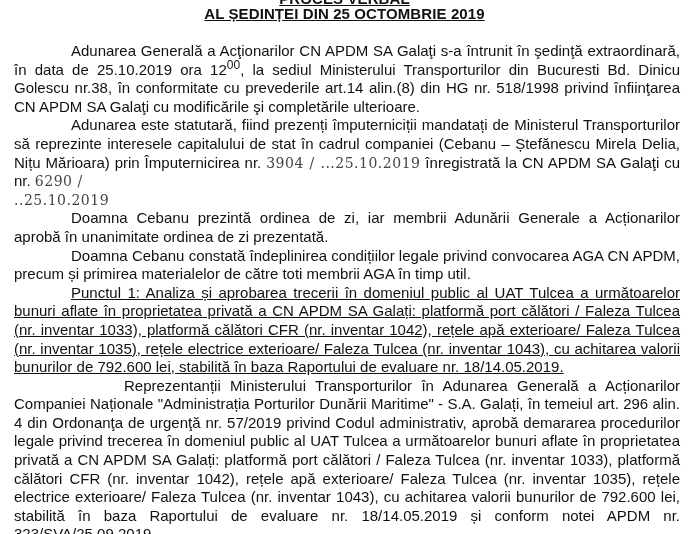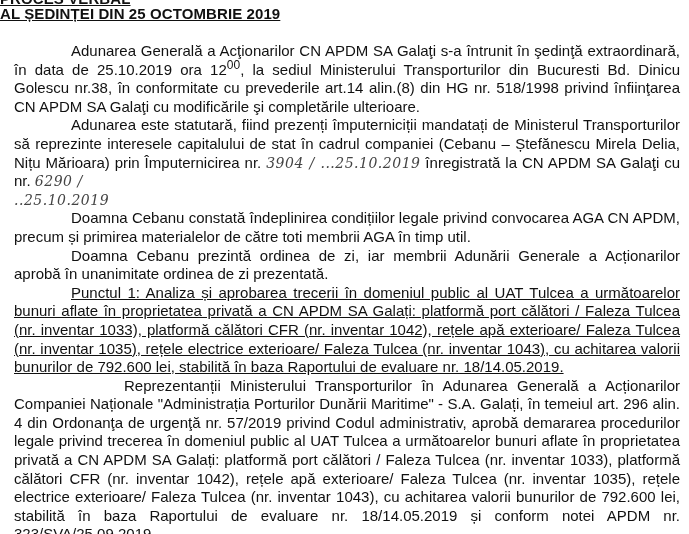--- a/index.html
+++ b/index.html
@@ -5,50 +5,50 @@
   html, body { margin: 0; padding: 0; }
   body {
     width: 689px; height: 534px; overflow: hidden;
     background: #ffffff; color: #111111;
     font-family: "Liberation Sans", "DejaVu Sans", sans-serif;
     font-size: 15px; line-height: 18.6px;
     position: relative;
   }
   .page { position: absolute; left: 0; top: 0; width: 689px; }
   .title {
-    font-weight: bold; font-size: 15px;
+    text-align: center; font-weight: bold; font-size: 15px;
     text-decoration: underline; letter-spacing: 0.1px;
     margin: 0;
   }
   .title.top { position: absolute; top: -10px; left: 0; width: 689px; }
   .title.second { position: absolute; top: 5px; left: 0; width: 689px; }
   .body-text {
     position: absolute; top: 42px; left: 14px; width: 666px;
     text-align: justify;
   }
   .body-text p { margin: 0; }
   .indent { text-indent: 57px; }
   .ul { text-decoration: underline; }
   .hand {
-    font-family: "DejaVu Serif", serif; font-style: italic;
+    font-family: "DejaVu Serif", serif; 
     color: #444; font-size: 14px; letter-spacing: 0.5px;
   }
   sup { font-size: 12px; line-height: 0; }
 </style>
 </head>
 <body>
 
 <div class="page">
   <h1 class="title top">PROCES VERBAL</h1>
   <h2 class="title second">AL ȘEDINȚEI DIN 25 OCTOMBRIE 2019</h2>
 
   <div class="body-text">
     <p class="indent"><span>Adunarea Generală a Acţionarilor CN APDM SA Galaţi s-a întrunit în şedinţă extraordinară,  în data de 25.10.2019 ora 12</span><sup>00</sup><span>, la sediul Ministerului Transporturilor din Bucuresti Bd. Dinicu Golescu nr.38, în conformitate cu prevederile art.14 alin.(8) din HG nr. 518/1998 privind înfiinţarea CN APDM SA Galaţi cu modificările şi completările ulterioare.</span></p>
 
     <p class="indent"><span>Adunarea este statutară, fiind prezenți împuterniciții mandatați de Ministerul Transporturilor să reprezinte interesele capitalului de stat în cadrul companiei (Cebanu – Ștefănescu Mirela Delia, Nițu Mărioara) prin Împuternicirea nr.</span> <span class="hand">3904 / ...25.10.2019</span><span> înregistrată la CN APDM SA Galaţi cu nr.</span> <span class="hand">6290 /</span><br><span class="hand">..25.10.2019</span></p>
 
+    <p class="indent">Doamna Cebanu prezintă ordinea de zi, iar membrii Adunării Generale a Acționarilor aprobă în unanimitate ordinea de zi prezentată.</p>
     <p class="indent">Doamna Cebanu constată îndeplinirea condițiilor legale privind convocarea AGA CN APDM, precum și primirea materialelor de către toti membrii AGA în timp util.</p>
-    <p class="indent">Doamna Cebanu prezintă ordinea de zi, iar membrii Adunării Generale a Acționarilor aprobă în unanimitate ordinea de zi prezentată.</p>
     <p class="indent ul">Punctul 1: Analiza și aprobarea trecerii în domeniul public al UAT Tulcea a următoarelor bunuri aflate în proprietatea privată a CN APDM SA Galați: platformă port călători / Faleza Tulcea (nr. inventar 1033), platformă călători CFR (nr. inventar 1042), rețele apă exterioare/ Faleza Tulcea (nr. inventar 1035), rețele electrice exterioare/ Faleza Tulcea (nr. inventar 1043),  cu achitarea valorii bunurilor de 792.600 lei, stabilită în baza Raportului de evaluare nr. 18/14.05.2019.</p>
     <p class="indent" style="text-indent:110px">Reprezentanții Ministerului Transporturilor în Adunarea Generală a Acționarilor Companiei Naționale "Administrația Porturilor Dunării Maritime" - S.A. Galați, în temeiul art. 296  alin. 4 din Ordonanţa de urgenţă nr. 57/2019 privind Codul administrativ, aprobă demararea procedurilor legale privind trecerea în domeniul public al UAT Tulcea a următoarelor bunuri aflate în proprietatea privată a CN APDM SA Galați: platformă port călători / Faleza Tulcea (nr. inventar 1033), platformă călători CFR (nr. inventar 1042), rețele apă exterioare/ Faleza Tulcea (nr. inventar 1035), rețele electrice exterioare/ Faleza Tulcea (nr. inventar 1043),  cu achitarea valorii bunurilor de 792.600 lei, stabilită în baza Raportului de evaluare nr. 18/14.05.2019 și conform notei APDM nr. 323/SVA/25.09.2019.</p>
 
   </div>
 </div>
 
 </body></html>

